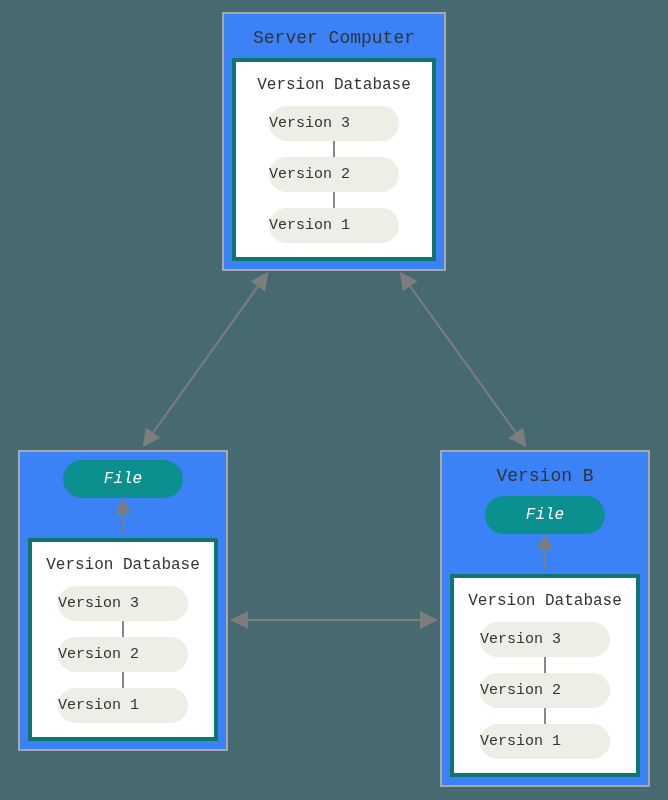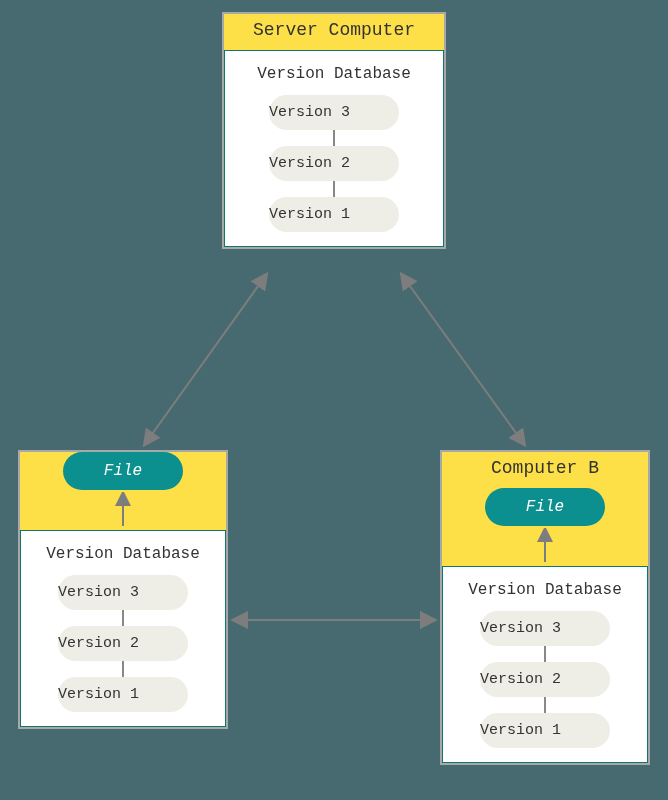--- a/index.html
+++ b/index.html
@@ -6,22 +6,23 @@
   body {
     margin: 0;
     width: 668px;
     height: 800px;
     background: #476a70;
     font-family: "Courier New", Courier, monospace;
     position: relative;
   }
   .computer-box {
     position: absolute;
-    background: #fde047;
+    background: #3b82f6;
     border: 2px solid #a8a8a8;
+    padding: 8px;
   }
   .computer-title {
     text-align: center;
     font-size: 18px;
     color: #333;
     padding: 6px 0 10px 0;
   }
   .file-pill {
     background: #0c8f8f;
     color: #fff;
@@ -34,21 +35,21 @@
     font-style: italic;
   }
   .inner-arrow {
     text-align: center;
     height: 38px;
     position: relative;
   }
   .inner-arrow svg { display: block; margin: 0 auto; }
   .db-box {
     background: #fff;
-    border: 1px solid #0f766e;
+    border: 4px solid #0f766e;
     padding: 10px 10px 14px 10px;
   }
   .db-title {
     text-align: center;
     font-size: 16px;
     color: #333;
     padding: 4px 0 12px 0;
   }
   .version-pill {
     background: #efeee6;
@@ -101,21 +102,21 @@
     <div class="db-title">Version Database</div>
     <div class="version-pill">Version 3</div>
     <div class="version-connector"></div>
     <div class="version-pill">Version 2</div>
     <div class="version-connector"></div>
     <div class="version-pill">Version 1</div>
   </div>
 </div>
 
 <div class="computer-box" style="left:440px; top:450px; width:210px;">
-  <div class="computer-title">Computer B</div>
+  <div class="computer-title">Version B</div>
   <div class="file-pill">File</div>
   <div class="inner-arrow">
     <svg width="20" height="38">
       <defs>
           <marker id="ah2" markerWidth="8" markerHeight="8" refX="4" refY="4" orient="auto">
             <path d="M0,0 L8,4 L0,8 Z" fill="#7d7d7d"></path>
           </marker>
         </defs>
       <line x1="10" y1="34" x2="10" y2="6" stroke="#7d7d7d" stroke-width="2" marker-end="url(#ah2)"></line>
     </svg>

